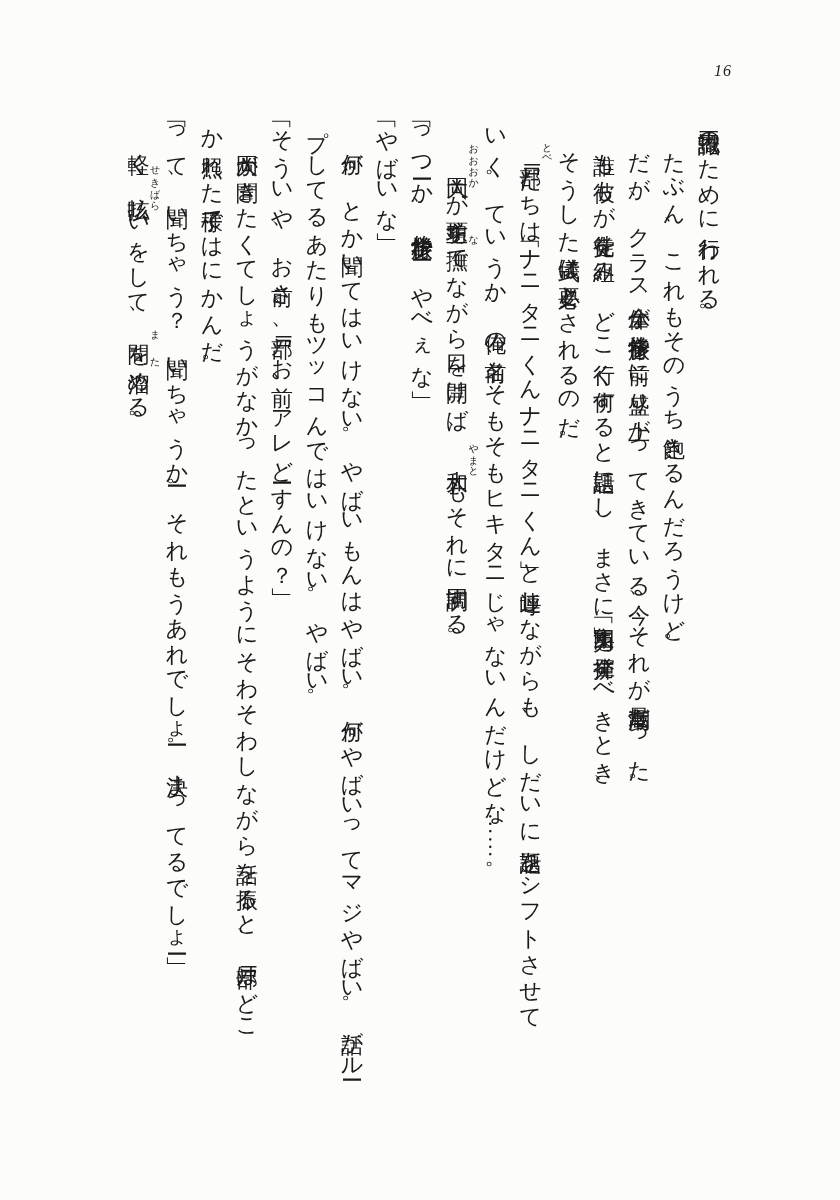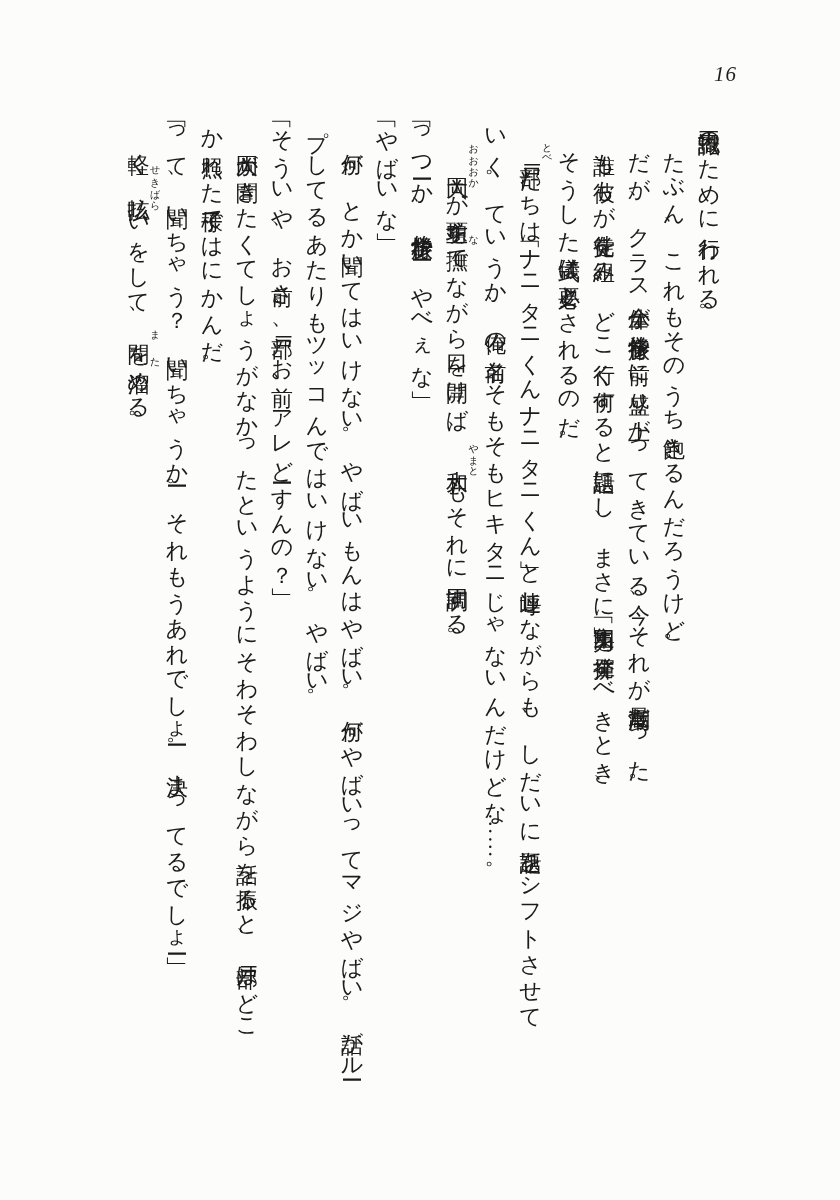--- a/index.html
+++ b/index.html
@@ -17,21 +17,21 @@
     width: 840px;
     height: 1200px;
     background: #fcfcfb;
   }
   .page-number {
     position: absolute;
     top: 62px;
     left: 714px;
     font-family: "Liberation Serif", "DejaVu Serif", serif;
     font-style: italic;
-    font-size: 21px;
+    font-size: 16px;
     color: #1e1e1e;
     letter-spacing: 1px;
   }
   .text-area {
     position: absolute;
     top: 114px;
     right: 113px;
     height: 976px;
     writing-mode: vertical-rl;
     text-orientation: mixed;

